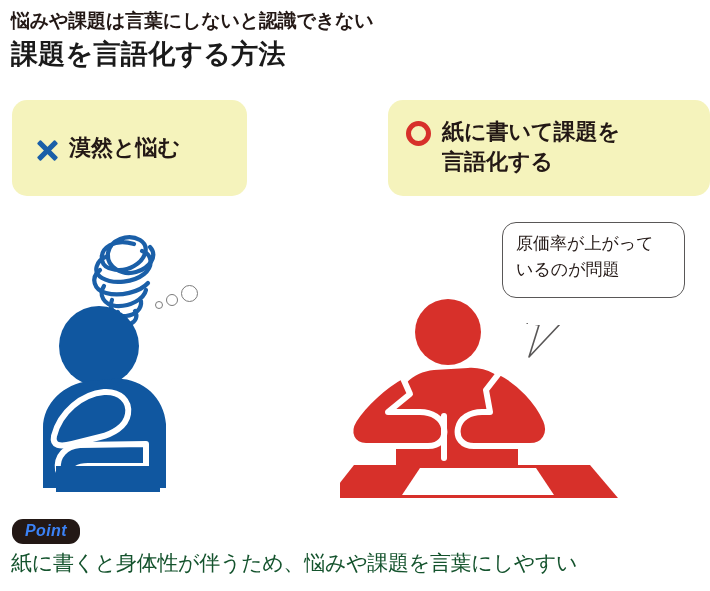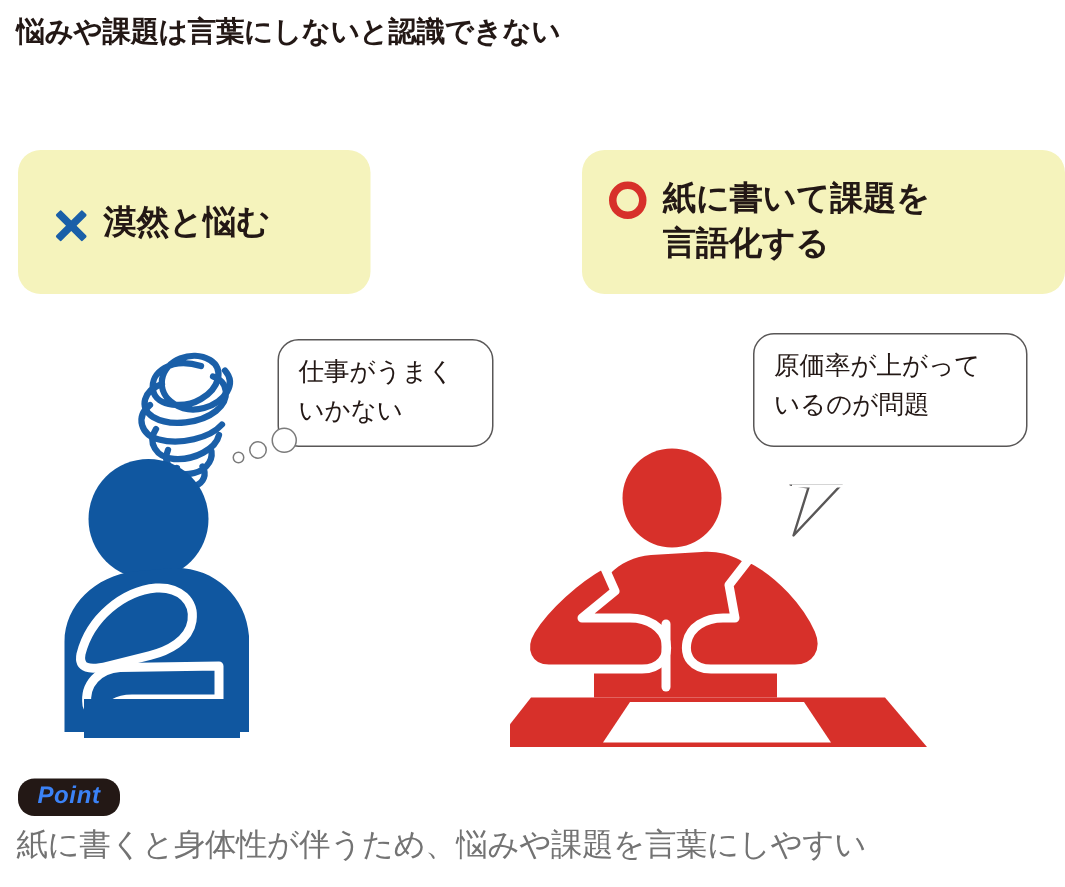--- a/index.html
+++ b/index.html
@@ -152,30 +152,31 @@
     padding: 2px 13px 3px 13px;
     border-radius: 11px;
     line-height: 20px;
   }
   .point-text {
     position: absolute;
     left: 11px;
     top: 549px;
     font-size: 21px;
     letter-spacing: -0.3px;
-    color: #737373;
+    color: #14532d;
     white-space: nowrap;
   }
 </style>
 </head>
 <body>
 
 <div class="stage">
 
   <div class="kicker">悩みや課題は言葉にしないと認識できない</div>
+  <div class="headline">課題を言語化する方法</div>
 
   <div class="panel panel-left">
     <div class="mark-x"></div>
     <div class="panel-text">漠然と悩む</div>
   </div>
 
   <div class="panel panel-right">
     <div class="mark-o"></div>
     <div class="panel-text">紙に書いて課題を
 言語化する</div>
@@ -201,22 +202,20 @@
       <g fill="#1057a0" stroke="#ffffff" stroke-width="6" stroke-linejoin="round">
         <path d="M38 238 C44 214 66 196 88 194 C104 193 114 203 112 216
                  C110 229 96 236 84 239 L56 246 C44 249 36 248 38 238 Z"></path>
         <path d="M42 272 C40 258 50 248 64 247 L130 246 L130 268 L72 268
                  C62 268 56 272 56 278 C56 284 50 286 46 282 Z"></path>
       </g>
       <rect x="40" y="268" width="104" height="26" fill="#1057a0"></rect>
     </svg>
   </div>
 
-  <div class="bubble bubble-left">仕事がうまく
-いかない</div>
   <div class="dots">
     <span class="dot1"></span>
     <span class="dot2"></span>
     <span class="dot3"></span>
   </div>
 
   <div class="figure fig-red">
     <svg width="300" height="210" viewBox="0 0 300 210">
       <g fill="#d7302a">
         <circle cx="108" cy="42" r="33"></circle>

